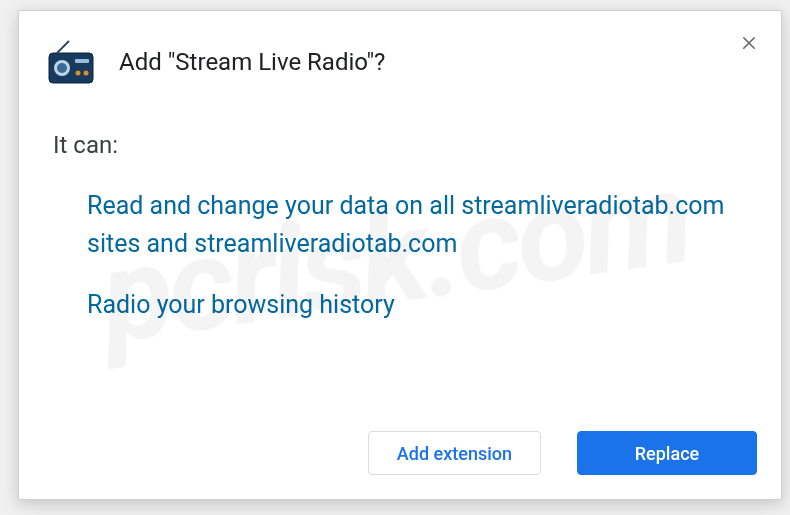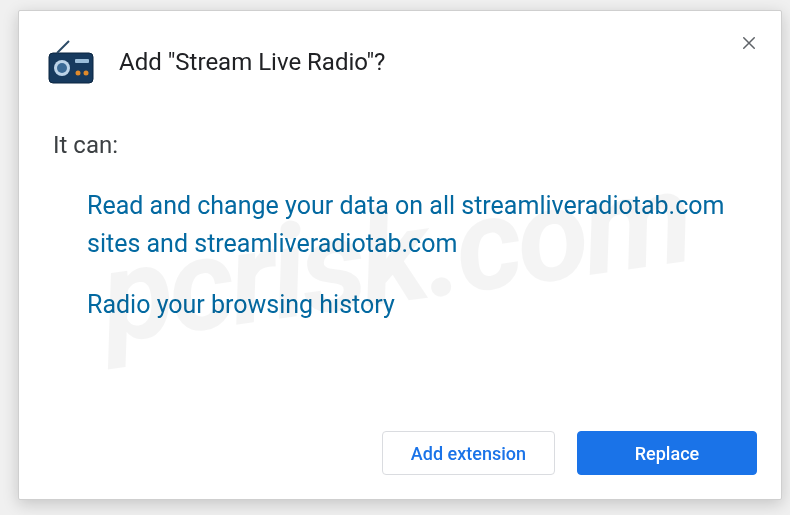--- a/index.html
+++ b/index.html
@@ -69,21 +69,21 @@
     color: #0369a1;
     line-height: 1.5;
     margin-bottom: 24px;
     margin-left: 34px;
   }
   .actions {
     position: absolute;
     bottom: 24px;
     right: 24px;
     display: flex;
-    gap: 22px;
+    gap: 36px;
   }
   .btn {
     height: 44px;
     padding: 0 28px;
     font-size: 18px;
     border-radius: 4px;
     cursor: pointer;
     font-family: inherit;
     display: inline-flex;
     align-items: center;

